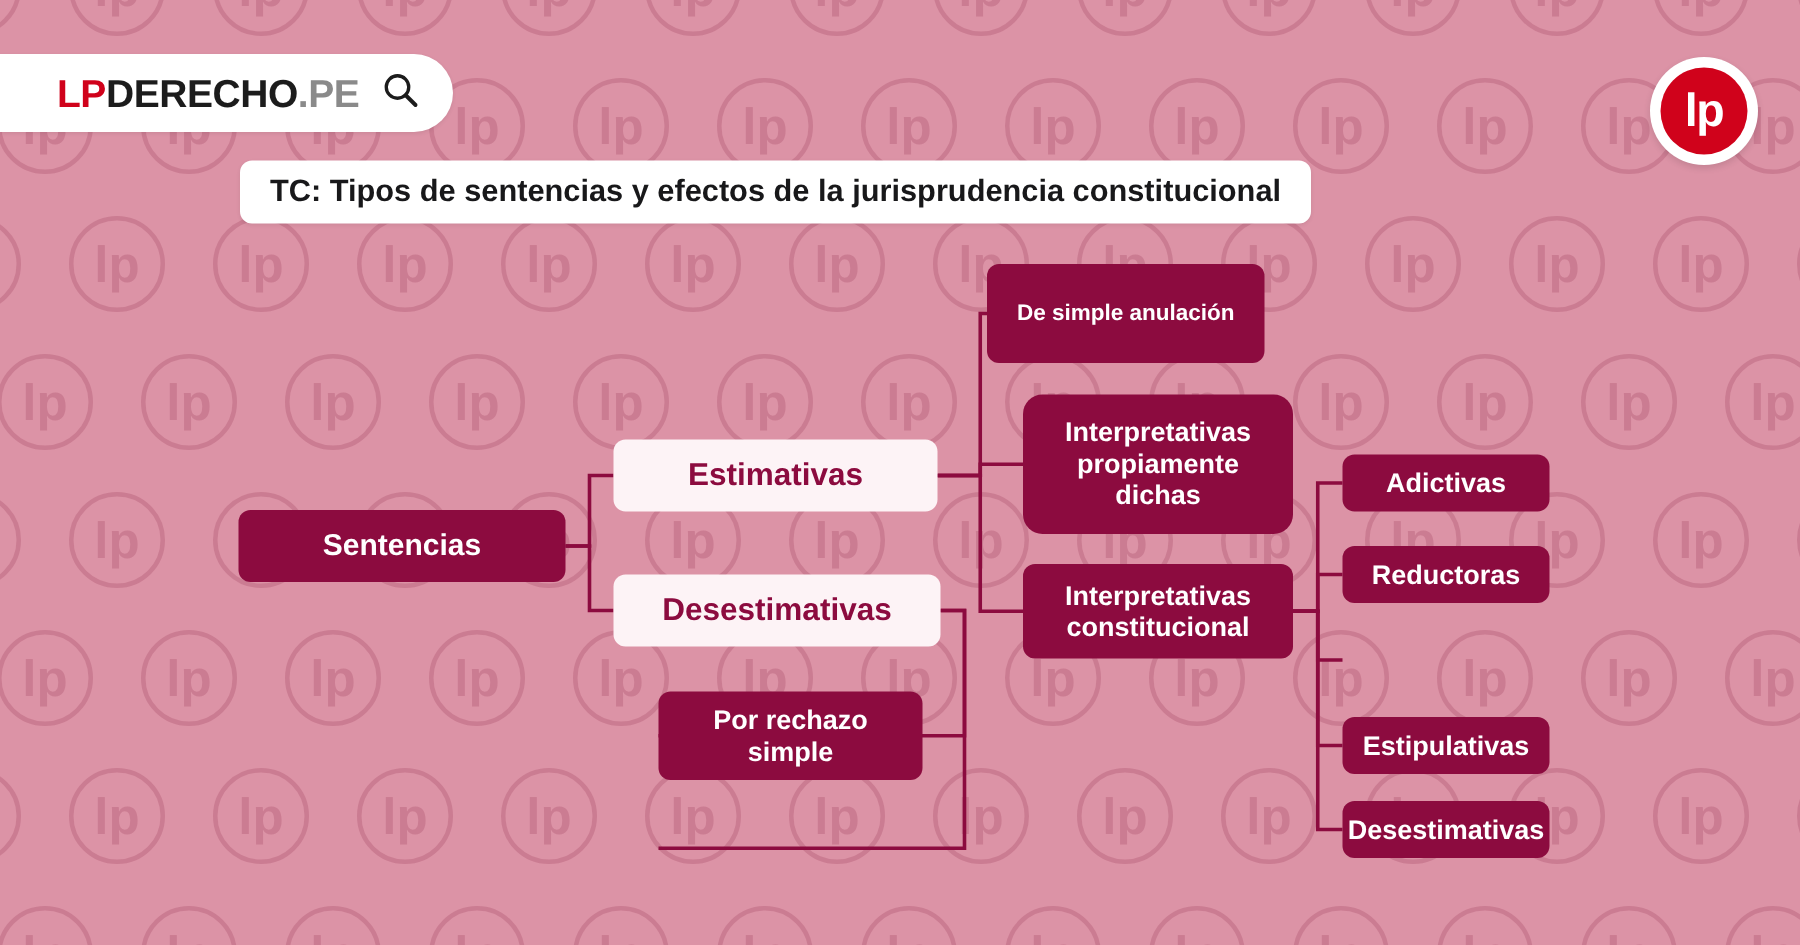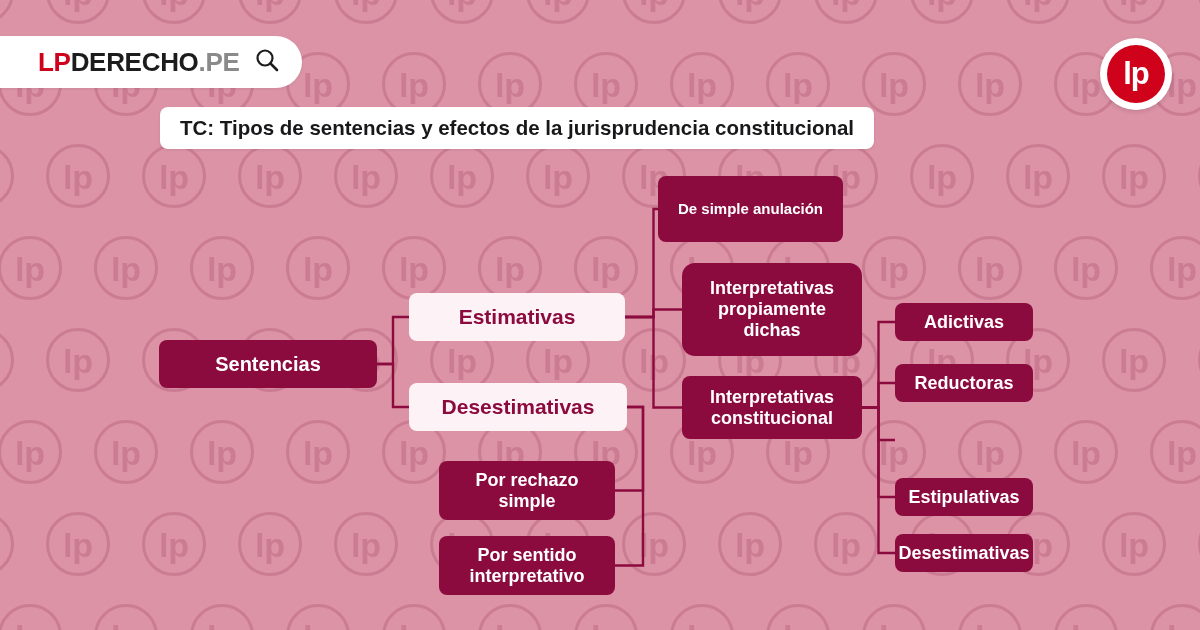--- a/index.html
+++ b/index.html
@@ -300,23 +300,20 @@
       </div>
       <div class="node dark" style="left: 682px; top: 263px; width: 180px; height: 93px; font-size: 18px; border-radius: 13px;">
         <span>Interpretativas propiamente dichas</span>
       </div>
       <div class="node dark" style="left: 682px; top: 376px; width: 180px; height: 63px; font-size: 18px;">
         <span>Interpretativas constitucional</span>
       </div>
       <div class="node dark" style="left: 439px; top: 461px; width: 176px; height: 59px; font-size: 18px;">
         <span>Por rechazo simple</span>
       </div>
-      <div class="node dark" style="left: 439px; top: 536px; width: 176px; height: 59px; font-size: 18px;">
-        <span>Por sentido interpretativo</span>
-      </div>
       <div class="node dark" style="left: 895px; top: 303px; width: 138px; height: 38px; font-size: 18px;">
         <span>Adictivas</span>
       </div>
       <div class="node dark" style="left: 895px; top: 364px; width: 138px; height: 38px; font-size: 18px;">
         <span>Reductoras</span>
       </div>
       <div class="node dark" style="left: 895px; top: 478px; width: 138px; height: 38px; font-size: 18px;">
         <span>Estipulativas</span>
       </div>
       <div class="node dark" style="left: 895px; top: 534px; width: 138px; height: 38px; font-size: 18px;">

